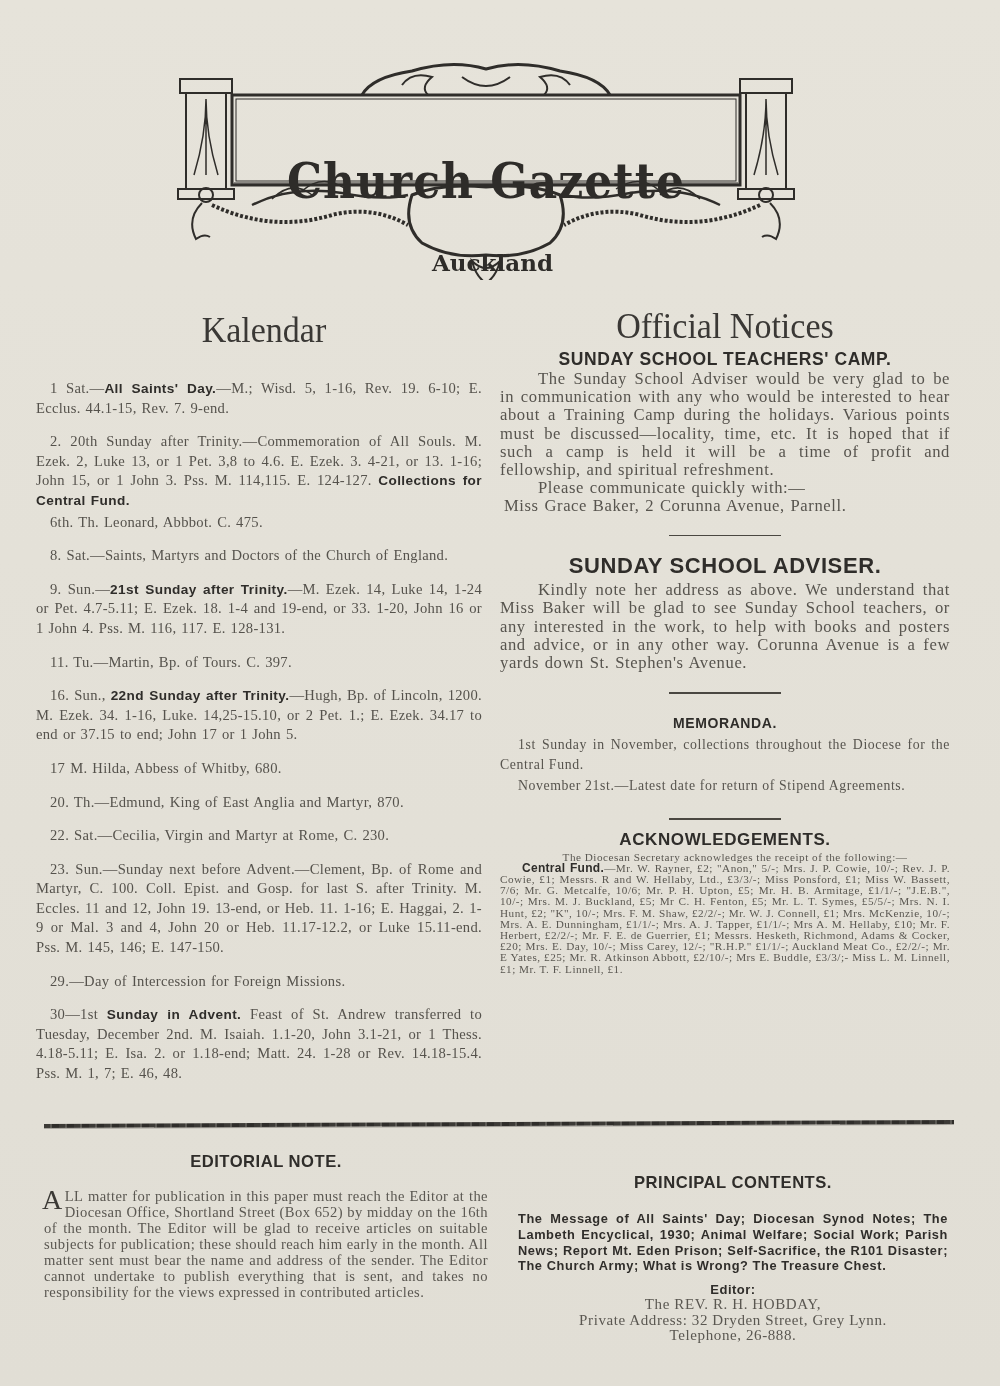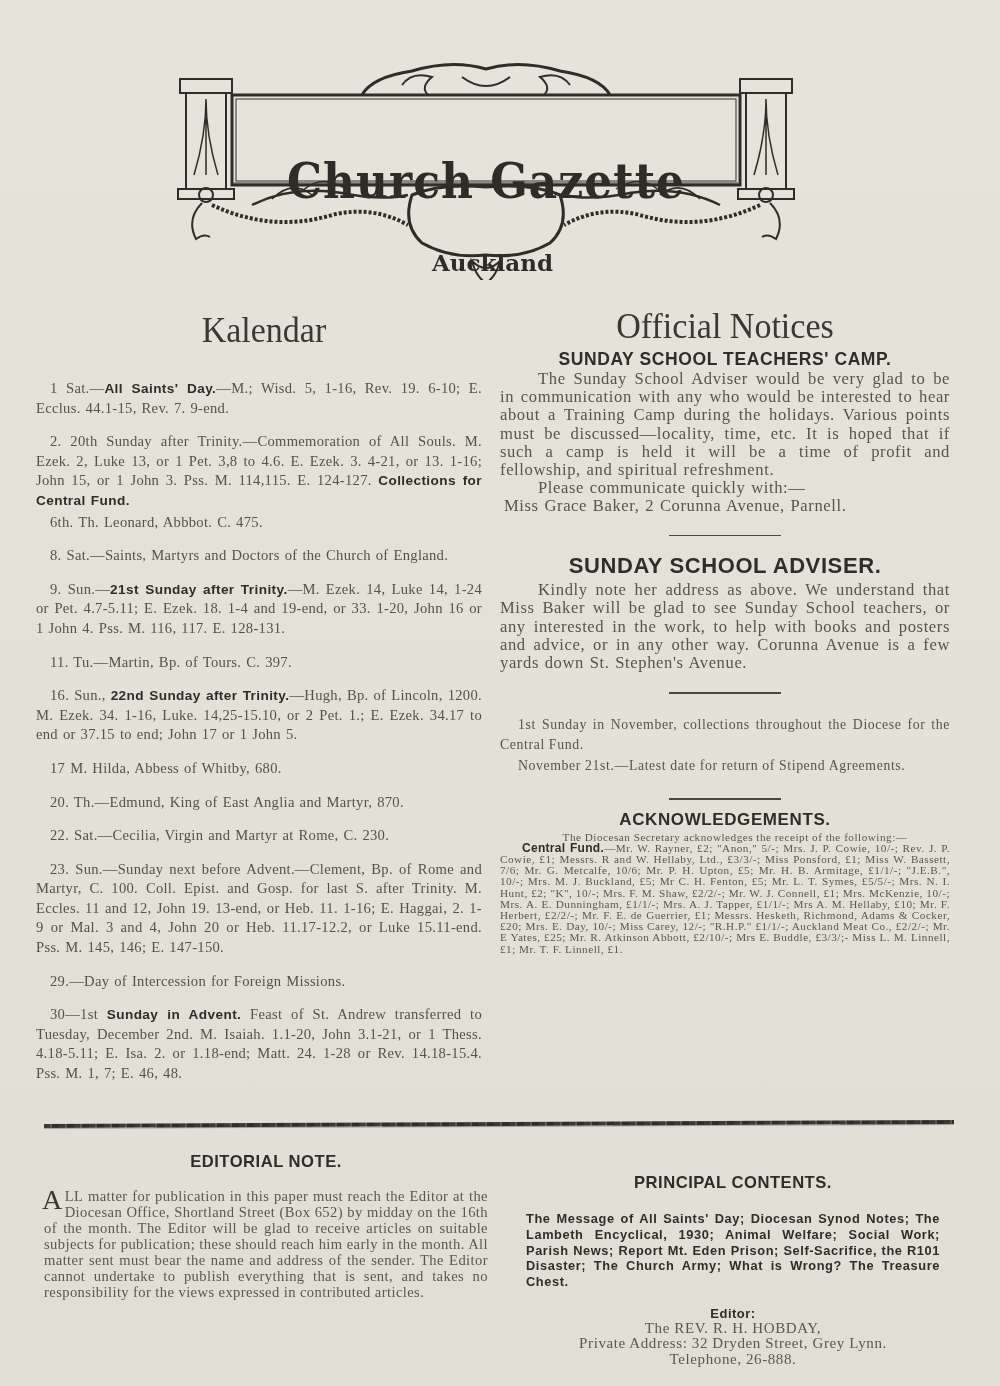--- a/index.html
+++ b/index.html
@@ -87,21 +87,21 @@
   .editorial p {
     margin: 0; font-size: 14.6px; line-height: 16px; text-align: justify; color: #5a5751;
     letter-spacing: 0.4px;
   }
   .dropcap { float: left; font-size: 28px; line-height: 24px; margin: 0 2px 0 -2px; color: #3a3834; }
   .editorial .first-line { font-variant: small-caps; }
 
   .contents { position: absolute; left: 510px; top: 1145px; width: 446px; }
   .contents .sec-head { font-size: 16.6px; margin-bottom: 18px; letter-spacing: 0.5px; margin-top: 28px; }
   .contents p.list {
-    margin: 16px; font-family: "Liberation Sans", sans-serif; font-weight: bold;
+    margin: 8px; font-family: "Liberation Sans", sans-serif; font-weight: bold;
     font-size: 12.8px; line-height: 15.8px; text-align: justify; color: #2f2d2a; letter-spacing: 0.6px;
   }
   .contents .ed-label {
     text-align: center; font-family: "Liberation Sans", sans-serif; font-weight: bold;
     font-size: 13px; color: #2f2d2a; margin-top: 4px; letter-spacing: 0.5px;
   }
   .contents .ed-line {
     text-align: center; font-size: 15px; line-height: 15.5px; color: #5a5751; letter-spacing: 0.6px;
   }
 </style>
@@ -185,20 +185,21 @@
     <div class="rule-short"></div>
 
     <div class="notice">
       <h2 class="sec-head sh2">SUNDAY SCHOOL ADVISER.</h2>
       <p class="ind">Kindly note her address as above. We understand that Miss Baker will be glad to see Sunday School teachers, or any interested in the work, to help with books and posters and advice, or in any other way. Corunna Avenue is a few yards down St. Stephen's Avenue.</p>
     </div>
 
     <div class="rule-short r2"></div>
 
     <div class="memo">
+      <h2 class="sec-head sh3">MEMORANDA.</h2>
       <p>1st Sunday in November, collections throughout the Diocese for the Central Fund.</p>
       <p>November 21st.—Latest date for return of Stipend Agreements.</p>
     </div>
 
     <div class="rule-short r3"></div>
 
     <div class="ack">
       <h2 class="sec-head sh4">ACKNOWLEDGEMENTS.</h2>
       <p class="intro">The Diocesan Secretary acknowledges the receipt of the following:—</p>
       <p style="text-indent:22px"><b>Central Fund.</b><span>—Mr. W. Rayner, £2; "Anon," 5/-; Mrs. J. P. Cowie, 10/-; Rev. J. P. Cowie, £1; Messrs. R and W. Hellaby, Ltd., £3/3/-; Miss Ponsford, £1; Miss W. Bassett, 7/6; Mr. G. Metcalfe, 10/6; Mr. P. H. Upton, £5; Mr. H. B. Armitage, £1/1/-; "J.E.B.", 10/-; Mrs. M. J. Buckland, £5; Mr C. H. Fenton, £5; Mr. L. T. Symes, £5/5/-; Mrs. N. I. Hunt, £2; "K", 10/-; Mrs. F. M. Shaw, £2/2/-; Mr. W. J. Connell, £1; Mrs. McKenzie, 10/-; Mrs. A. E. Dunningham, £1/1/-; Mrs. A. J. Tapper, £1/1/-; Mrs A. M. Hellaby, £10; Mr. F. Herbert, £2/2/-; Mr. F. E. de Guerrier, £1; Messrs. Hesketh, Richmond, Adams &amp; Cocker, £20; Mrs. E. Day, 10/-; Miss Carey, 12/-; "R.H.P." £1/1/-; Auckland Meat Co., £2/2/-; Mr. E Yates, £25; Mr. R. Atkinson Abbott, £2/10/-; Mrs E. Buddle, £3/3/;- Miss L. M. Linnell, £1; Mr. T. F. Linnell, £1.</span></p>

